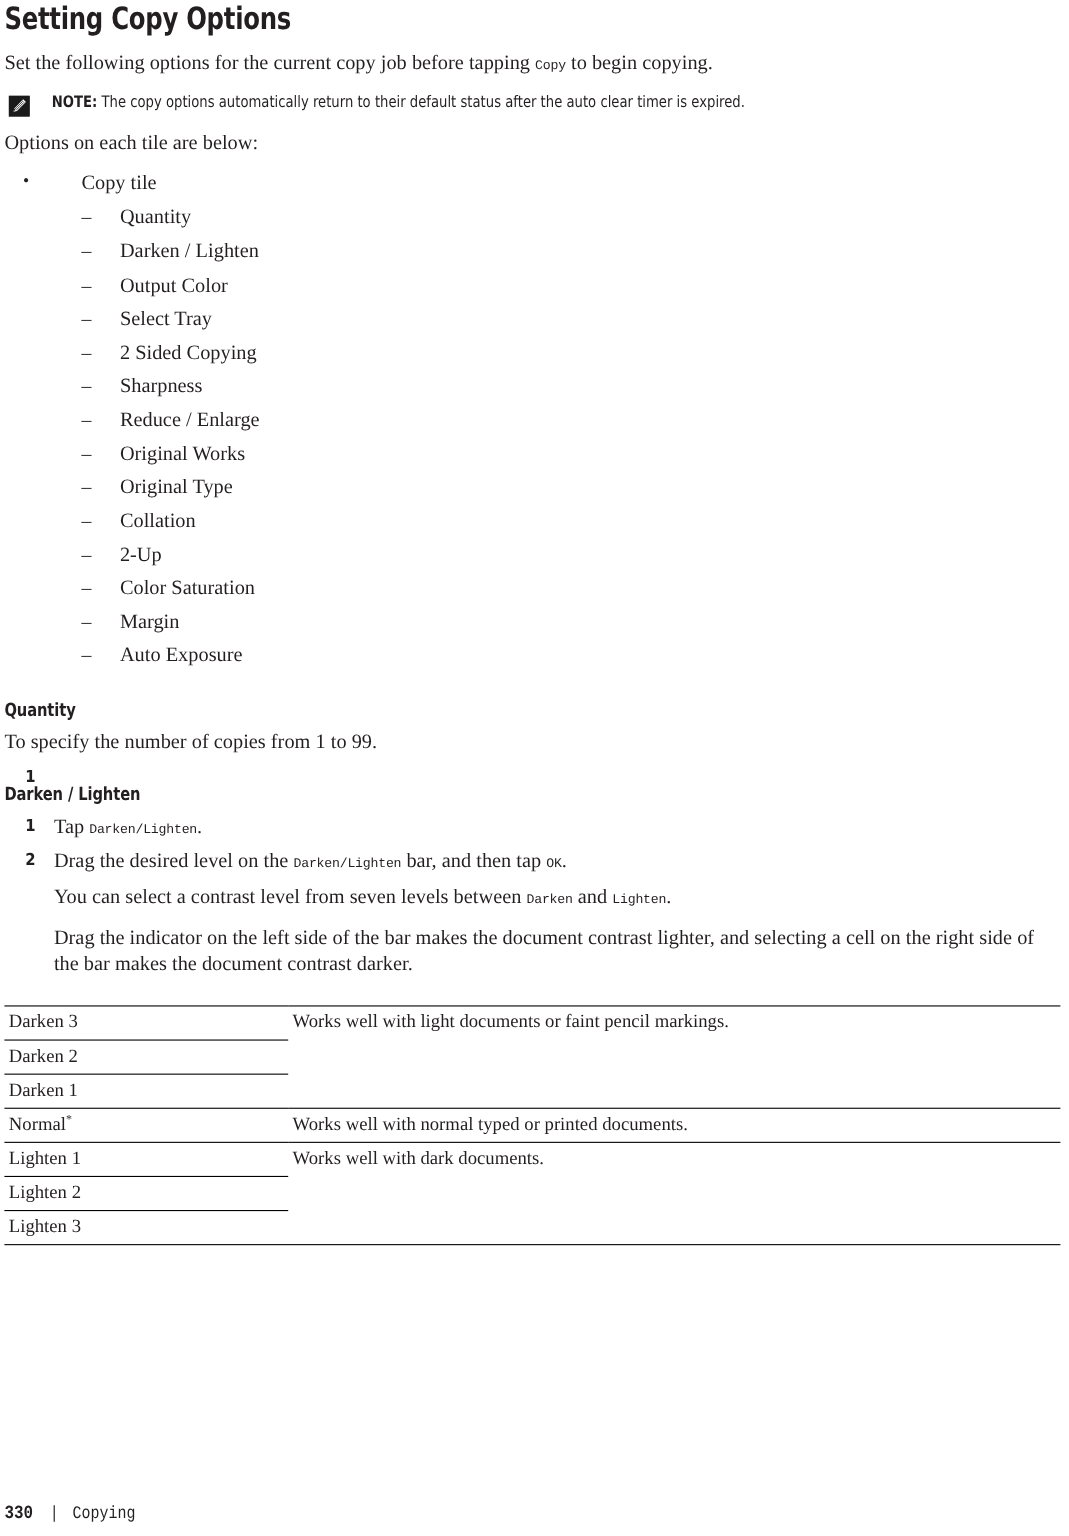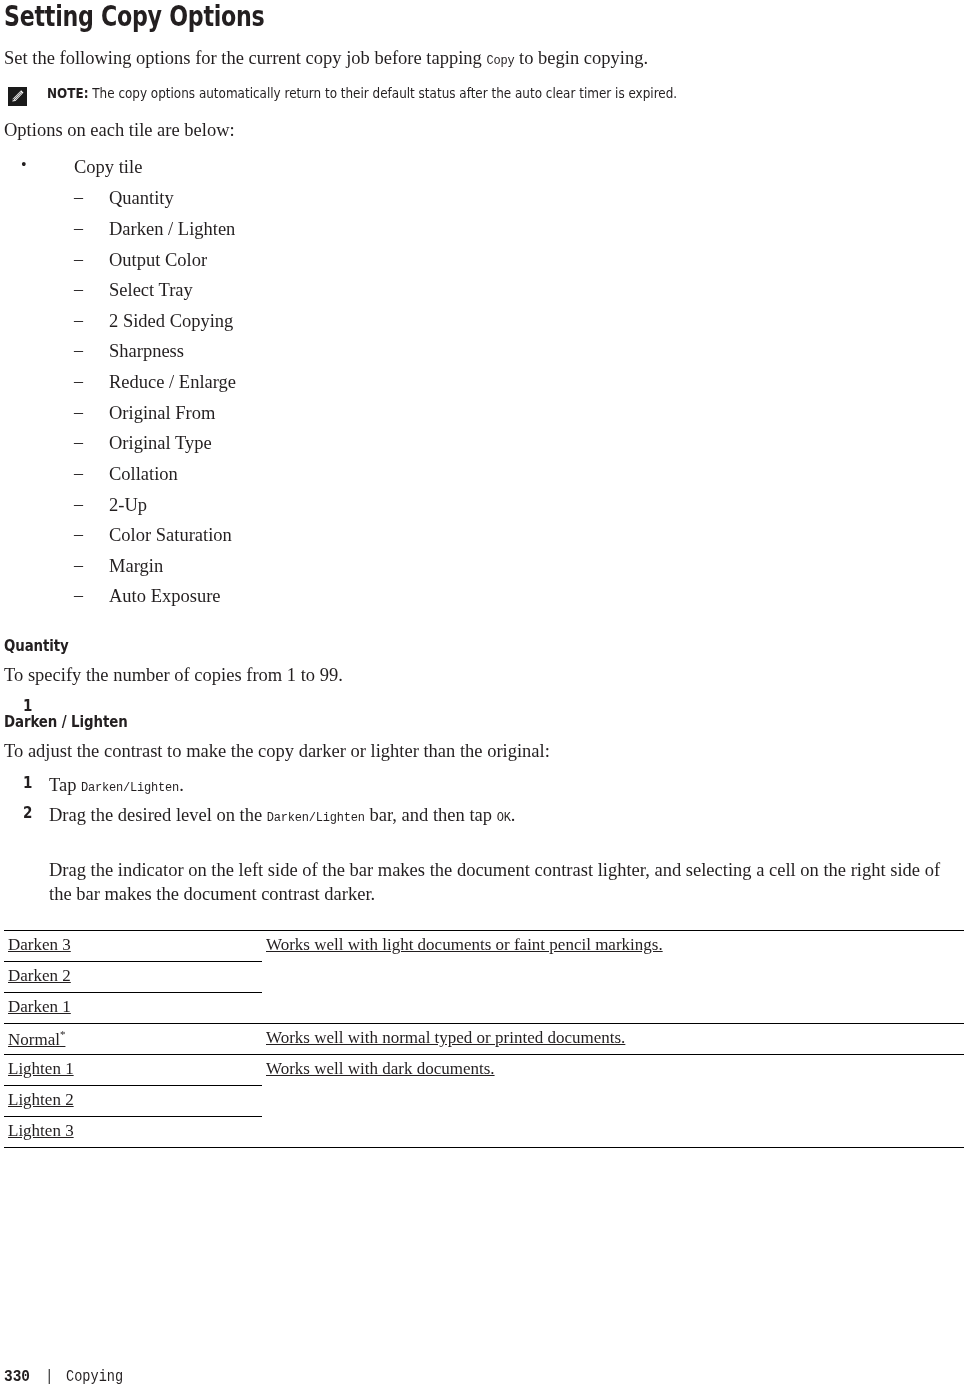--- a/index.html
+++ b/index.html
@@ -134,24 +134,24 @@
     top: 1px;
     font-family: "DejaVu Sans Condensed", "Liberation Sans Narrow", "Liberation Sans", sans-serif;
     font-weight: bold;
     font-size: 15px;
   }
   .substep {
     font-size: 18.5px;
     line-height: 1.28;
     margin: 10px 0 0 45px;
   }
-  .substep.gap { margin-top: 32px; }
-
-  
-  .tbl-wrap { margin-top: 24px; text-decoration: underline; }
+  .substep.gap { margin-top: 14px; }
+
+  
+  .tbl-wrap { margin-top: 24px; }
   table.opts {
     width: 100%;
     border-collapse: collapse;
     font-size: 17px;
   }
   table.opts td {
     padding: 4px 0 4px 4px;
     vertical-align: top;
     line-height: 1.2;
     height: 22px;
@@ -227,51 +227,51 @@
       <span class="marker">•</span>
       <span>Copy tile</span>
       <ul class="lvl2">
         <li><span class="marker">–</span><span>Quantity</span></li>
         <li><span class="marker">–</span><span>Darken / Lighten</span></li>
         <li><span class="marker">–</span><span>Output Color</span></li>
         <li><span class="marker">–</span><span>Select Tray</span></li>
         <li><span class="marker">–</span><span>2 Sided Copying</span></li>
         <li><span class="marker">–</span><span>Sharpness</span></li>
         <li><span class="marker">–</span><span>Reduce / Enlarge</span></li>
-        <li><span class="marker">–</span><span>Original From</span></li>
+        <li><span class="marker">–</span><span>Original Works</span></li>
         <li><span class="marker">–</span><span>Original Type</span></li>
         <li><span class="marker">–</span><span>Collation</span></li>
         <li><span class="marker">–</span><span>2-Up</span></li>
         <li><span class="marker">–</span><span>Color Saturation</span></li>
         <li><span class="marker">–</span><span>Margin</span></li>
         <li><span class="marker">–</span><span>Auto Exposure</span></li>
       </ul>
     </li>
   </ul>
 
   <h2 class="h2 sec-quantity">Quantity</h2>
   <p class="body tight">To specify the number of copies from 1 to 99.</p>
   <ol class="steps">
     <li>
       <span class="num">1</span>
     </li>
   </ol>
 
   <h2 class="h2 sec-darken">Darken / Lighten</h2>
-  <p class="body tight">To adjust the contrast to make the copy darker or lighter than the original:</p>
   <ol class="steps">
     <li>
       <span class="num">1</span>
       <span>Tap </span><code class="mono">Darken/Lighten</code><span>.</span>
     </li>
     <li>
       <span class="num">2</span>
       <span>Drag the desired level on the </span><code class="mono">Darken/Lighten</code><span> bar, and then tap </span><code class="mono">OK</code><span>.</span>
     </li>
   </ol>
+  <p class="substep"><span>You can select a contrast level from seven levels between </span><code class="mono">Darken</code><span> and </span><code class="mono">Lighten</code><span>.</span></p>
   <p class="substep gap">Drag the indicator on the left side of the bar makes the document contrast lighter, and selecting a cell on the right side of the bar makes the document contrast darker.</p>
 
   <div class="tbl-wrap">
     <table class="opts">
       <tbody>
         <tr class="full-top">
           <td class="c1">Darken 3</td>
           <td class="c2" rowspan="3">Works well with light documents or faint pencil markings.</td>
         </tr>
         <tr class="half-top">

